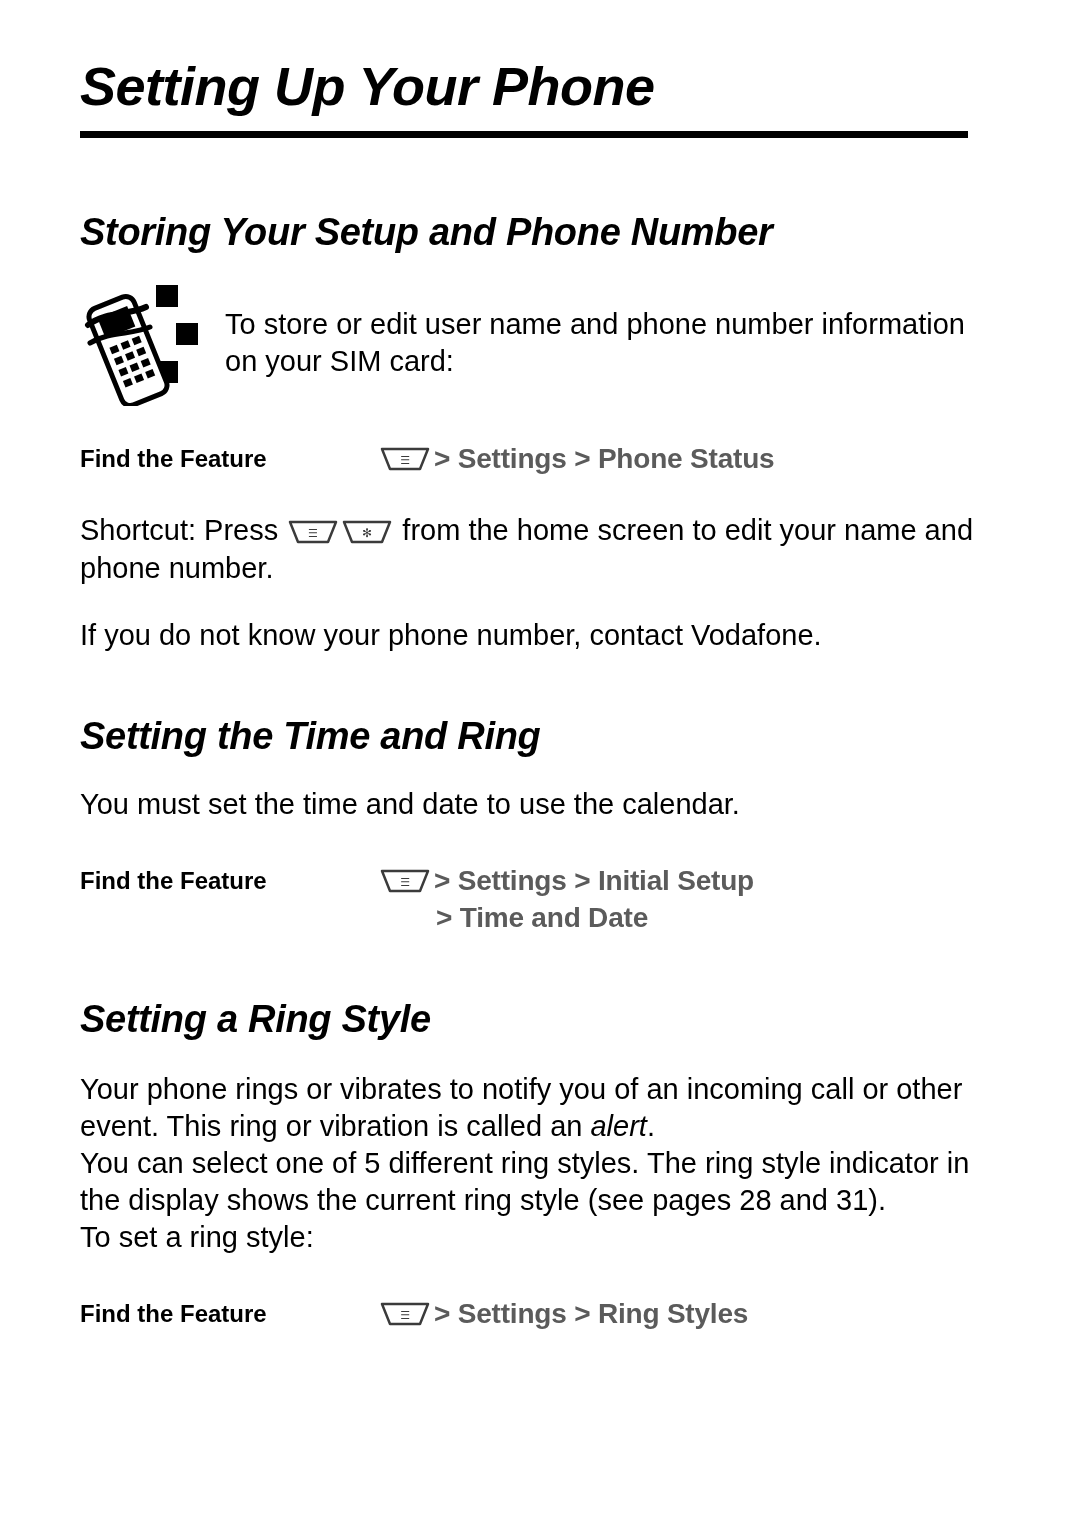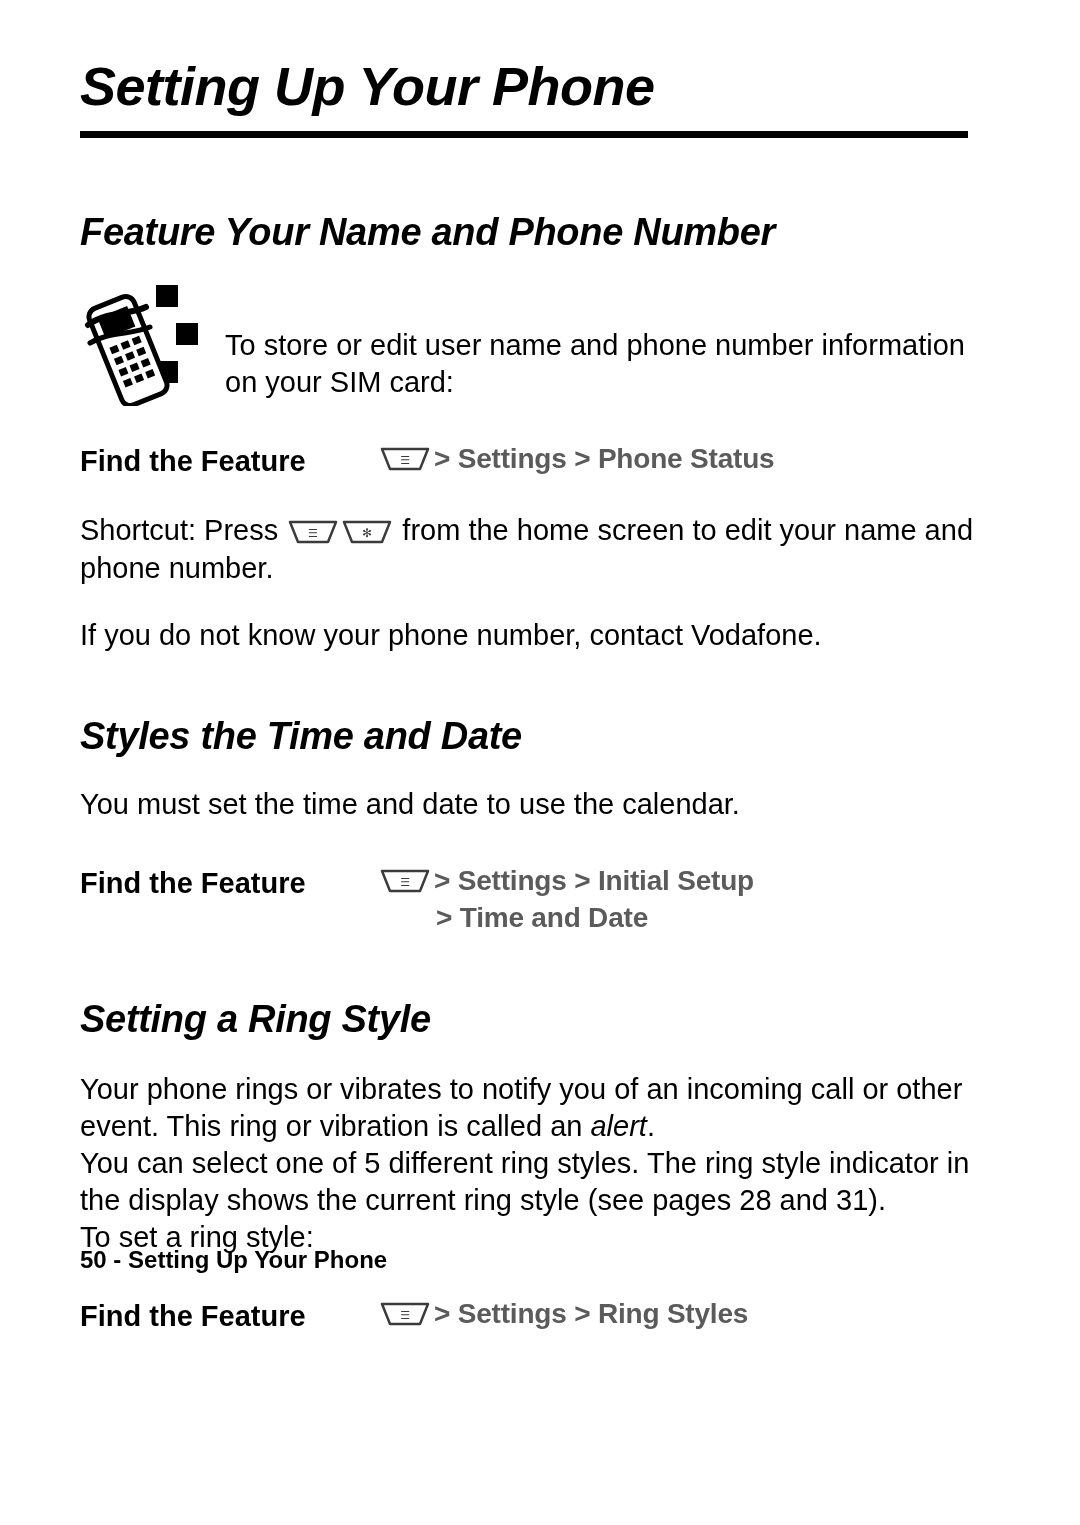--- a/index.html
+++ b/index.html
@@ -55,21 +55,21 @@
   .body-text {
     font-size: 29px;
     line-height: 1.28;
     margin: 0;
   }
   .para-gap { }
 
   
   .intro-row {
     display: flex;
-    align-items: flex-end;
+    align-items: center;
     margin-top: 28px;
   }
   .intro-icon {
     width: 145px;
     flex: 0 0 145px;
     height: 120px;
     position: relative;
   }
   .intro-text {
     flex: 1;
@@ -78,21 +78,21 @@
     padding-top: 4px;
   }
 
   
   .fff-row {
     display: flex;
     align-items: flex-start;
     margin-top: 40px;
   }
   .fff-label {
-    font-size: 29px;
+    font-size: 24px;
     font-weight: bold;
     width: 300px;
     flex: 0 0 300px;
     padding-top: 4px;
   }
   .fff-path {
     flex: 1;
     font-size: 28px;
     font-weight: bold;
     color: #5b5b5b;
@@ -135,21 +135,21 @@
   em.italic { font-style: italic; }
 </style>
 </head>
 <body>
 
 <div class="page">
 
   <h1 class="page-title">Setting Up Your Phone</h1>
   <hr class="title-rule">
 
-  <h2 class="section-heading h-storing">Feature Your Name and Phone Number</h2>
+  <h2 class="section-heading h-storing">Storing Your Setup and Phone Number</h2>
 
   <div class="intro-row">
     <div class="intro-icon">
       <svg width="145" height="125" viewBox="0 0 145 125" xmlns="http://www.w3.org/2000/svg">
 
         <rect x="76" y="4" width="22" height="22" fill="#000"></rect>
         <rect x="96" y="42" width="22" height="22" fill="#000"></rect>
         <rect x="76" y="80" width="22" height="22" fill="#000"></rect>
 
         <g transform="rotate(-22 48 70)">
@@ -199,21 +199,21 @@
     </span><span class="keyglyph inline">
       <svg width="50" height="26" viewBox="0 0 50 26" xmlns="http://www.w3.org/2000/svg">
         <path d="M2 2 H48 L40 22 H10 Z" fill="#ffffff" stroke="#3b3b3b" stroke-width="2.5" stroke-linejoin="round"></path>
         <text x="25" y="17" font-family="DejaVu Sans, sans-serif" font-size="12" fill="#3b3b3b" text-anchor="middle">✻</text>
       </svg>
     </span><span> from the home screen to edit your name and phone number.</span>
   </p>
 
   <p class="body-text para-gap">If you do not know your phone number, contact Vodafone.</p>
 
-  <h2 class="section-heading h-time">Styles the Time and Date</h2>
+  <h2 class="section-heading h-time">Setting the Time and Ring</h2>
 
   <p class="body-text" style="margin-top:28px;">You must set the time and date to use the calendar.</p>
 
   <div class="fff-row">
     <div class="fff-label">Find the Feature</div>
     <div class="fff-path">
       <span class="keyglyph">
         <svg width="50" height="26" viewBox="0 0 50 26" xmlns="http://www.w3.org/2000/svg">
           <path d="M2 2 H48 L40 22 H10 Z" fill="#ffffff" stroke="#3b3b3b" stroke-width="2.5" stroke-linejoin="round"></path>
           <text x="25" y="17" font-family="DejaVu Sans, sans-serif" font-size="11" fill="#3b3b3b" text-anchor="middle">☰</text>
@@ -238,17 +238,14 @@
     <div class="fff-path">
       <span class="keyglyph">
         <svg width="50" height="26" viewBox="0 0 50 26" xmlns="http://www.w3.org/2000/svg">
           <path d="M2 2 H48 L40 22 H10 Z" fill="#ffffff" stroke="#3b3b3b" stroke-width="2.5" stroke-linejoin="round"></path>
           <text x="25" y="17" font-family="DejaVu Sans, sans-serif" font-size="11" fill="#3b3b3b" text-anchor="middle">☰</text>
         </svg>
       </span><span>&gt; Settings &gt; Ring Styles</span>
     </div>
   </div>
 
-  <div class="footer">
-    <span class="pageno">50</span><span> - </span><span class="ftext">Setting Up Your Phone</span>
-  </div>
 
 </div>
 
 </body></html>

